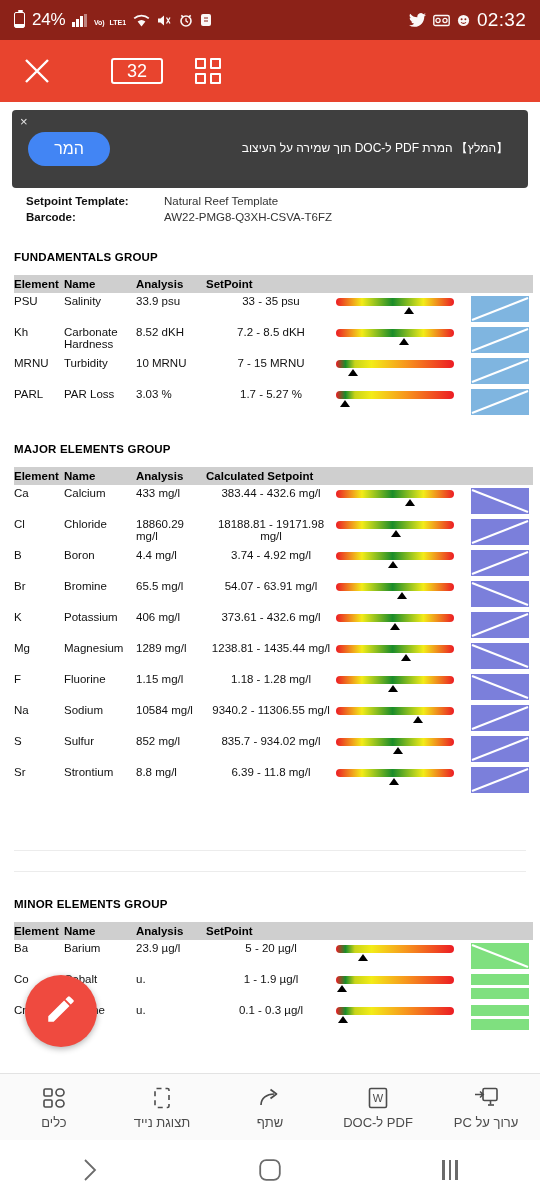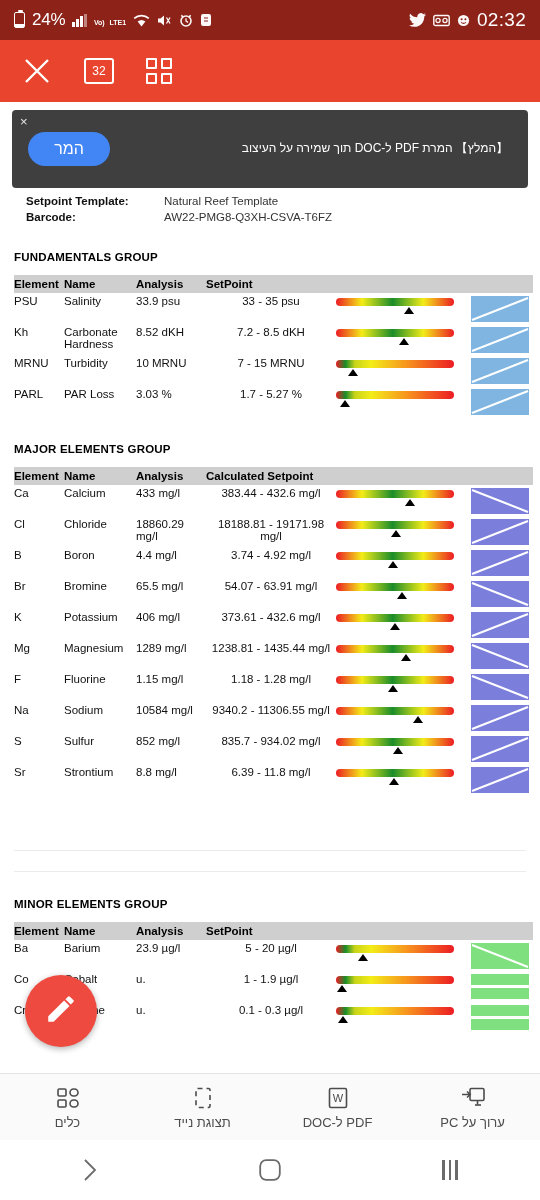--- a/index.html
+++ b/index.html
@@ -39,21 +39,21 @@
 
   
   .apptoolbar {
     height:62px; background:#e8442e;
     display:flex; align-items:center; gap:32px; padding:0 22px;
   }
   .tb-btn { color:#fff; display:flex; align-items:center; justify-content:center; cursor:pointer;}
   .pagecount {
     border:2px solid #fff; border-radius:3px; min-width:30px; height:26px;
     display:flex; align-items:center; justify-content:center;
-    font-size:12px; color:#fff; padding:0 5px;
+    font-size:18px; color:#fff; padding:0 14px;margin-left:27px;
   }
   .gridicon { display:grid; grid-template-columns:11px 11px; grid-template-rows:11px 11px; gap:4px; }
   .gridicon i { border:2px solid #fff; border-radius:1px; display:block; }
 
   
   .adbanner {
     position:absolute; top:110px; left:12px; right:12px; height:78px;
     background:#3f3f3f; border-radius:4px; color:#fff;
     display:flex; align-items:center; padding:6px 16px 6px 10px;
     direction:rtl;
@@ -673,20 +673,29 @@
       <span class="bb-ico">
         <svg width="24" height="24" viewBox="0 0 24 24">
           <rect x="3.5" y="2.5" width="17" height="19" rx="1.4" fill="none" stroke="#4c4c4c" stroke-width="1.6"></rect>
           <text x="12" y="16" font-size="11" font-family="Liberation Sans, sans-serif" text-anchor="middle" fill="#4c4c4c">W</text>
         </svg>
       </span>
       <span>PDF ל-DOC</span>
     </div>
     <div class="bb-item">
       <span class="bb-ico">
+        <svg width="26" height="24" viewBox="0 0 26 24">
+          <path d="M4 19c0-7 6-11 13-11" stroke="#4c4c4c" stroke-width="1.7" fill="none"></path>
+          <path d="M13.5 3.5 19.5 8l-6 4.5" stroke="#4c4c4c" stroke-width="1.7" fill="none" stroke-linejoin="round"></path>
+        </svg>
+      </span>
+      <span>שתף</span>
+    </div>
+    <div class="bb-item">
+      <span class="bb-ico">
         <svg width="22" height="24" viewBox="0 0 22 24">
           <rect x="4" y="2.5" width="14" height="19" rx="1.5" fill="none" stroke="#4c4c4c" stroke-width="1.6" stroke-dasharray="5 4"></rect>
         </svg>
       </span>
       <span>תצוגת נייד</span>
     </div>
     <div class="bb-item">
       <span class="bb-ico">
         <svg width="26" height="24" viewBox="0 0 26 24">
           <rect x="3" y="3" width="8" height="7" rx="1.2" fill="none" stroke="#4c4c4c" stroke-width="1.6"></rect>

